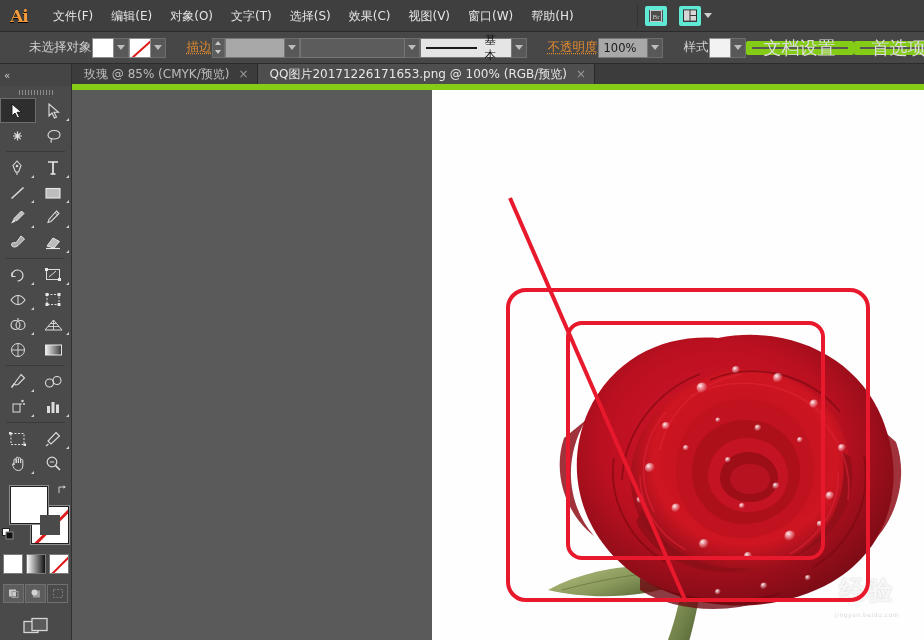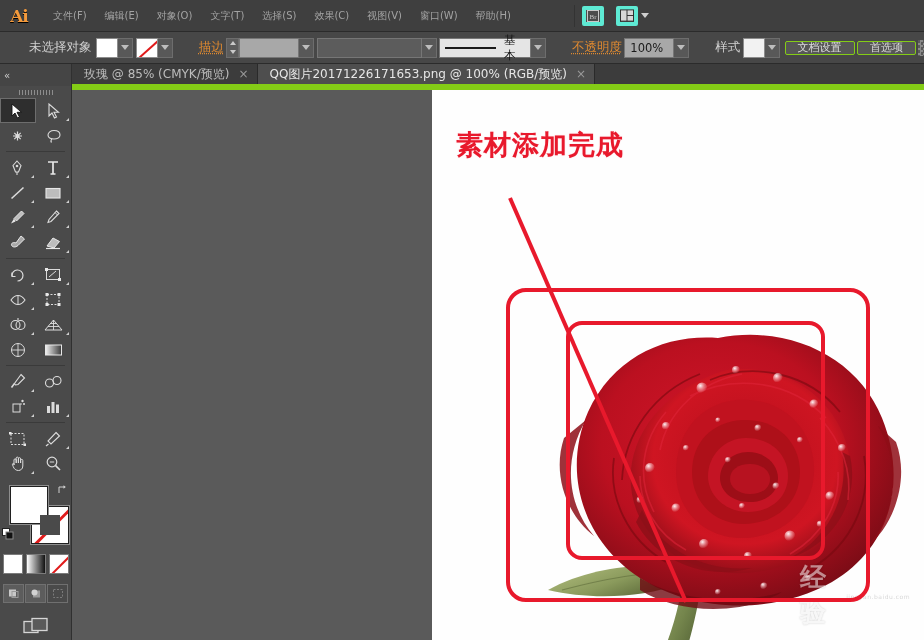--- a/index.html
+++ b/index.html
@@ -23,21 +23,21 @@
   }
   .ai-logo {
     width: 30px; height: 26px; margin-left: 4px; margin-right: 10px;
     display: flex; align-items: center; justify-content: center;
     font-family: "DejaVu Serif", "Liberation Serif", serif;
     font-weight: bold; font-size: 17px;
     color: #f49a3c; letter-spacing: -1px;
     text-shadow: 0 1px 0 #000;
   }
   .menu-item {
-    padding: 5px 9px; font-size: 10px; color: #a3a3a3;
+    padding: 5px 9px; font-size: 12px; color: #e5e5e5;
     white-space: nowrap; cursor: default; line-height: 1;
   }
   .menu-spacer { flex: 0 0 50px; }
   .mb-btn {
     width: 22px; height: 20px; margin: 0 3px;
     border: 4px solid #5eead4; background: #4d4d4d;
     display: flex; align-items: center; justify-content: center;
     border-radius: 2px;
   }
   .mb-sep { width:1px; height:22px; background:#333; margin:0 4px; }
@@ -99,23 +99,23 @@
     display:flex; align-items:center; padding: 0 5px;
     font-size: 11.5px; color: #1a1a1a;
   }
   .field.dark { background: #5c5c5c; color: #d0d0d0; }
   .field.white { background: #e5e5e5; color: #111; }
   .brush-preview {
     width: 56px; height: 2px; background: #1b1b1b; margin-right: 8px;
   }
   .btn-flat {
     height: 14px; padding: 0 12px; background: #565656;
-    border: 1px solid #84cc16; border-radius: 2px;
+    border: 6px solid #84cc16; border-radius: 2px;
     display:flex; align-items:center; justify-content:center;
-    font-size: 11px; color: #dcdcdc; white-space: nowrap;
+    font-size: 18px; color: #dcdcdc; white-space: nowrap;
   }
 
   
   .tabbar {
     position: absolute; top: 64px; left: 72px; width: 852px; height: 26px;
     background: #3c3c3c; display: flex; align-items: stretch;
     border-bottom: 6px solid #84cc16;
   }
   .doc-tab {
     display: flex; align-items: center; padding: 0 8px 0 12px;
@@ -225,23 +225,23 @@
     font-weight: bold; font-size: 27px; color: #e8192c;
     letter-spacing: 1px;
     text-shadow: 0 0 1px rgba(255,120,140,.5);
     white-space: nowrap;
   }
   .rose-wrap {
     position: absolute; left: 58px; top: 210px;
     width: 440px; height: 345px;
   }
   .watermark {
-    position: absolute; right: 14px; bottom: 12px;
+    position: absolute; right: 2px; bottom: 12px;
     width: 110px; height: 66px; opacity: .55;
-    display:flex; flex-direction:row; align-items:center; justify-content:center;
+    display:flex; flex-direction:column; align-items:center; justify-content:center;
   }
   .wm-main {
     font-family: "DejaVu Sans", sans-serif; font-weight: bold;
     font-size: 26px; color: #f2f2f2; letter-spacing: 2px;
     text-shadow: 0 0 2px rgba(0,0,0,.35);
   }
   .wm-sub {
     font-size: 6px; color: #b9b9b9; letter-spacing: .5px; margin-top: 3px;
   }
   .overlay-svg {
@@ -654,21 +654,20 @@
       <svg width="26" height="22" viewBox="0 0 26 22">
         <rect x="1" y="4.5" width="14" height="11" fill="#5a5a5a" stroke="#d6d6d6" stroke-width="1.3"></rect>
         <rect x="9" y="1.5" width="15" height="12" fill="#5a5a5a" stroke="#d6d6d6" stroke-width="1.3"></rect>
       </svg>
     </div>
   </div>
 
   <div class="workspace">
     <div class="artboard">
 
-      <div class="canvas-title">素材添加完成</div>
 
       <div class="rose-wrap">
         <svg width="440" height="345" viewBox="0 0 440 345">
           <defs>
             <radialGradient id="petalCore" cx="52%" cy="44%" r="58%">
               <stop offset="0%" stop-color="#a8121c"></stop>
               <stop offset="38%" stop-color="#c3121f"></stop>
               <stop offset="72%" stop-color="#cf1522"></stop>
               <stop offset="100%" stop-color="#8e0e18"></stop>
             </radialGradient>

